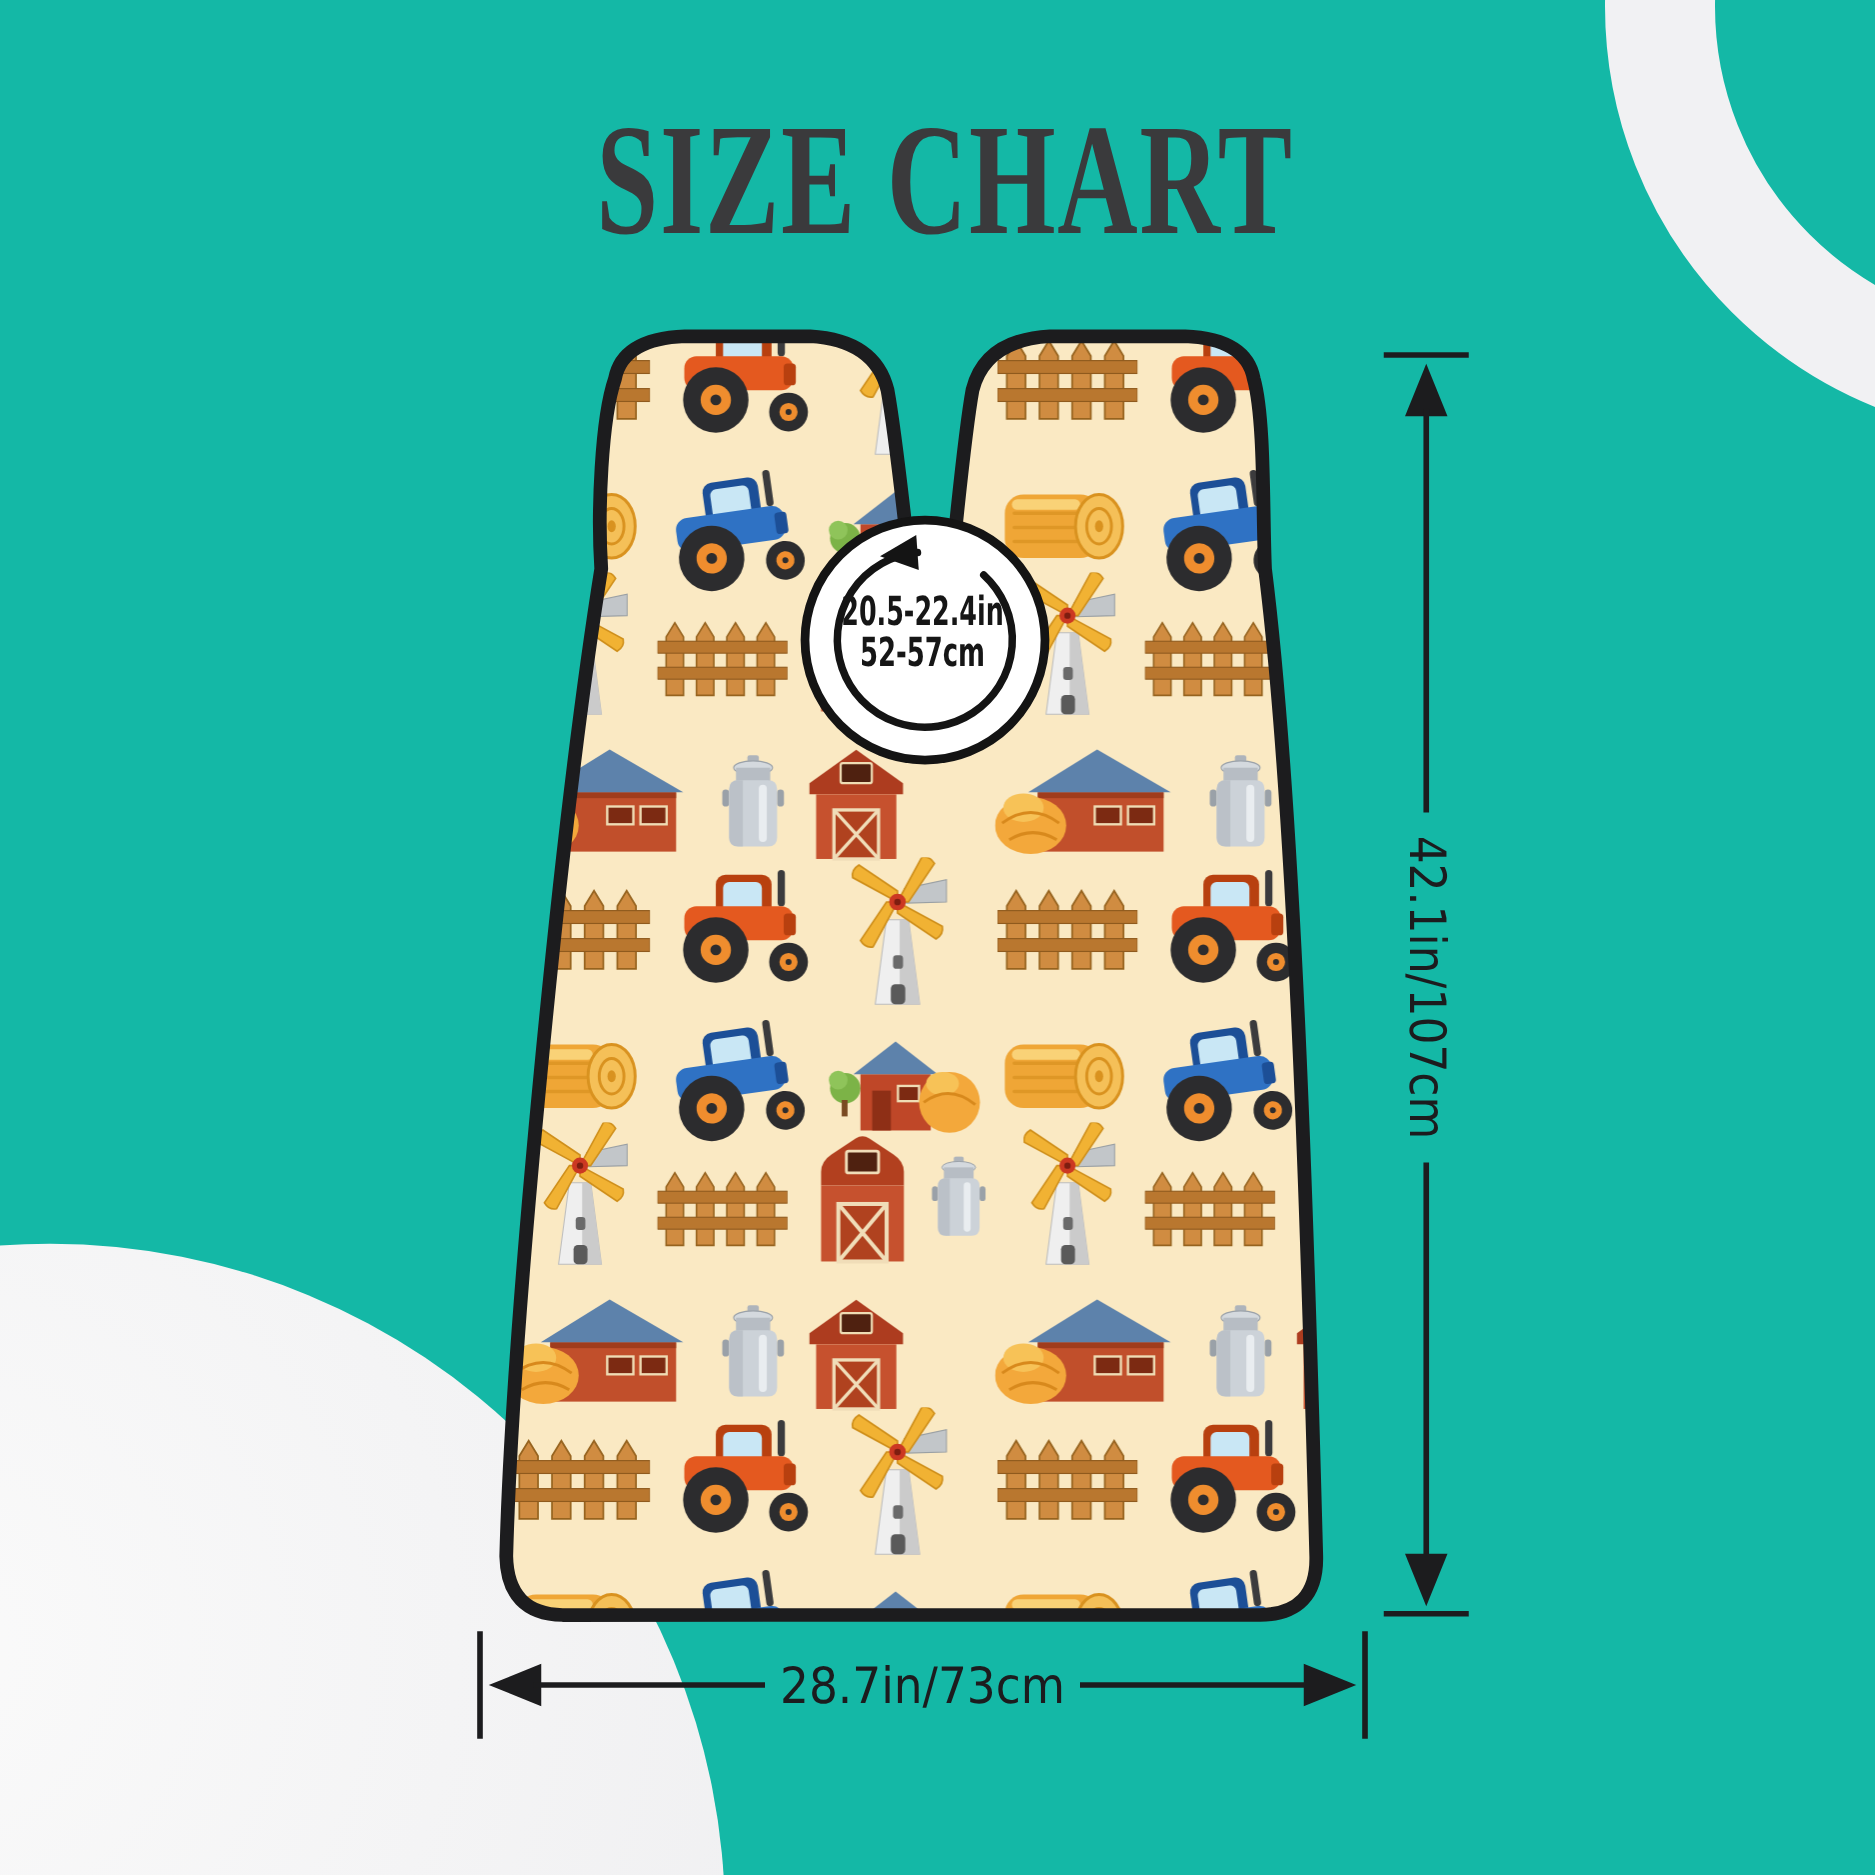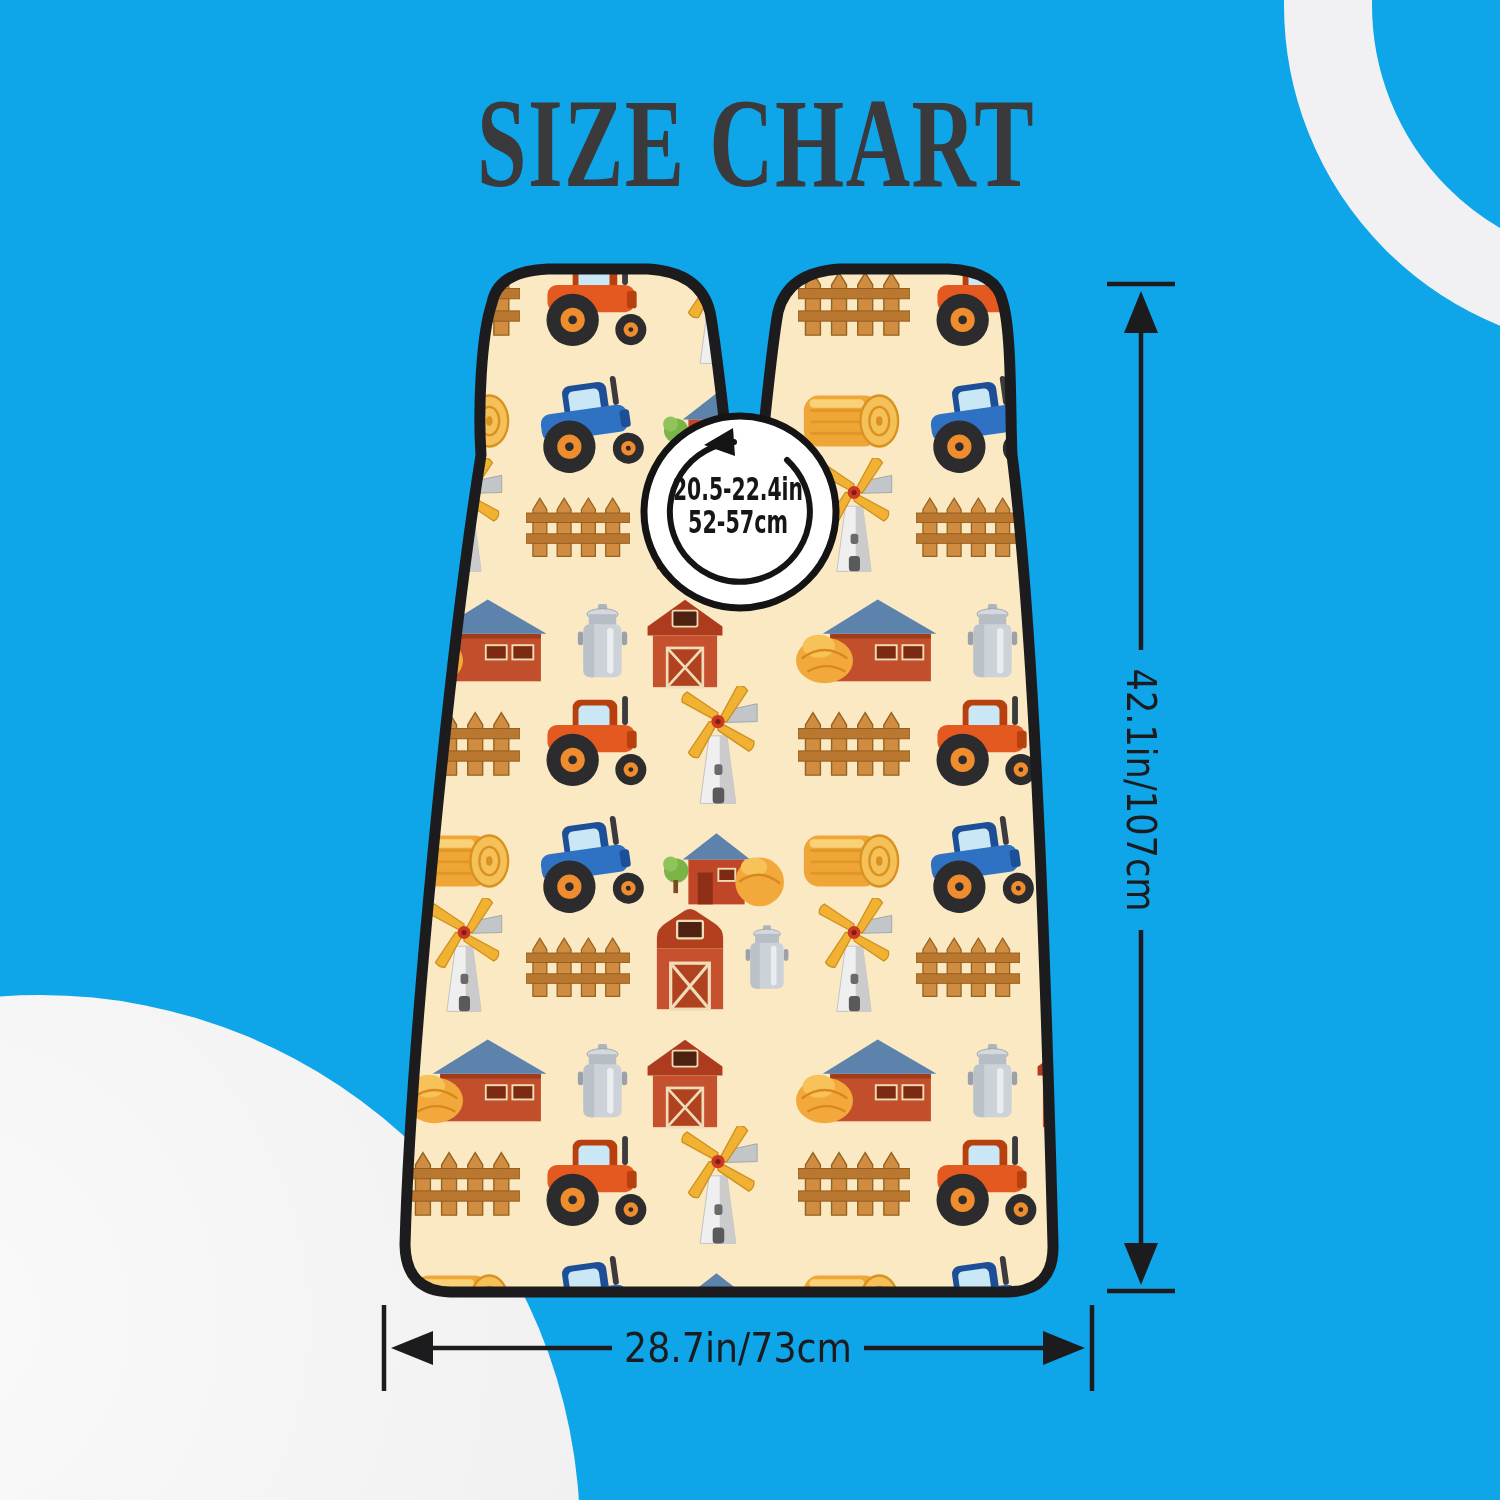--- a/index.html
+++ b/index.html
@@ -1,17 +1,17 @@
 <!DOCTYPE html>
 <html><head>
 <meta charset="utf-8">
 <style>
   html,body{margin:0;padding:0;background:#ffffff;}
   #canvas{
-    position:relative;width:1500px;height:1500px;background:#0ea5e9;
+    position:relative;width:1500px;height:1500px;background:#14b8a6;
     overflow:hidden;font-family:"DejaVu Sans",sans-serif;
   }
   svg{display:block;}
   .title-text{font-family:"Liberation Serif",serif;font-weight:700;fill:#3a3a3c;letter-spacing:2px;}
   .dim-text{font-family:"DejaVu Sans",sans-serif;fill:#1c1c1e;font-weight:500;}
   .neck-text{font-family:"DejaVu Sans",sans-serif;fill:#161616;font-weight:600;}
 </style>
 </head>
 <body>
 

